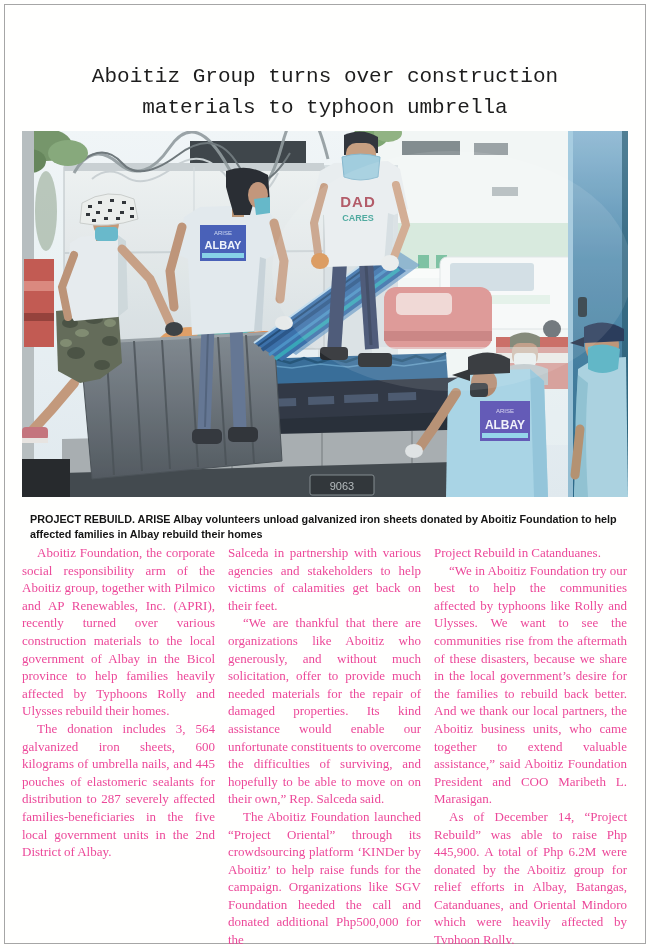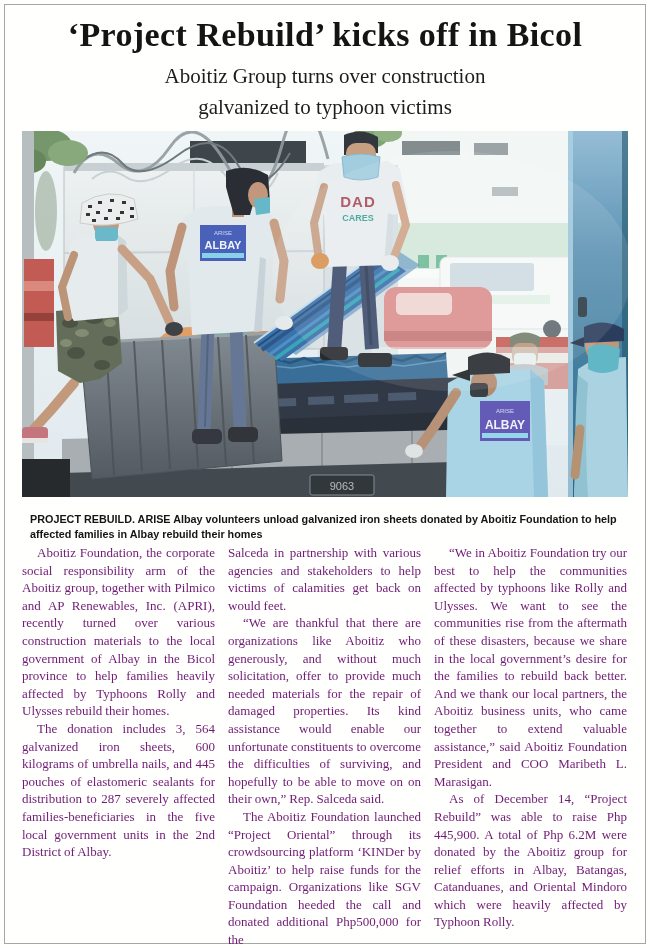--- a/index.html
+++ b/index.html
@@ -11,53 +11,52 @@
     position:absolute; left:4px; top:4px; right:4px; bottom:4px;
     border:1px solid #a6a6a6; pointer-events:none;
   }
   .headline {
     position:absolute; top:16px; left:10px; width:630px; margin:0;
     text-align:center; font-size:34px; font-weight:bold; color:#141414;
     letter-spacing:0.4px; font-family:"Liberation Serif", serif;
   }
   .subhead {
     position:absolute; top:61px; left:10px; width:630px; text-align:center;
-    font-size:21px; color:#1d1d1d; line-height:31px;
+    font-size:21px; color:#1d1d1d; line-height:31px;font-family:Liberation Mono, monospace;
   }
   .photo {
     position:absolute; left:22px; top:131px; width:606px; height:366px;
     background:#e4ebef; overflow:hidden;
   }
   .caption {
     position:absolute; left:22px; top:504px; width:604px; margin:8px;
     font-family:"Liberation Sans", sans-serif; font-size:10.8px; font-weight:bold;
     color:#151515; line-height:15px;
   }
   .columns {
     position:absolute; left:22px; top:544px; width:606px; height:400px;
     display:flex; gap:13px; overflow:hidden;
   }
   .col { width:193px; }
   .para {
     margin:0; font-size:13px; line-height:17.6px; text-align:justify;
-    color:#701a75; word-spacing:-0.2px;
+    color:#ec4899; word-spacing:-0.2px;
   }
   .para.indent { text-indent:15px; }
 </style>
 </head>
 <body>
 
 <div class="page">
   <div class="frame"></div>
 
-  <h1 class="headline">‘Project Rebuild’ kicks off in Bicol</h1>
 
   <div class="subhead">
     <div>Aboitiz Group turns over construction</div>
-    <div>galvanized to typhoon victims</div>
+    <div>materials to typhoon umbrella</div>
   </div>
 
   <div class="photo">
     <svg width="606" height="366" viewBox="0 0 606 366" xmlns="http://www.w3.org/2000/svg">
       <defs>
         <linearGradient id="sky" x1="0" y1="0" x2="0" y2="1">
           <stop offset="0" stop-color="#f1f6f8"></stop>
             <stop offset="1" stop-color="#e0e9ee"></stop>
         </linearGradient>
         <linearGradient id="pillar" x1="0" y1="0" x2="0" y2="1">
@@ -326,22 +325,23 @@
   </div>
 
   <p class="caption">PROJECT REBUILD. ARISE Albay volunteers unload galvanized iron sheets donated by Aboitiz Foundation to help affected families in Albay rebuild their homes</p>
 
   <div class="columns">
     <div class="col">
       <p class="para indent">Aboitiz Foundation, the corporate social responsibility arm of the Aboitiz group, together with Pilmico and AP Renewables, Inc. (APRI), recently turned over various construction materials to the local government of Albay in the Bicol province to help families heavily affected by Typhoons Rolly and Ulysses rebuild their homes.</p>
       <p class="para indent">The donation includes 3, 564 galvanized iron sheets, 600 kilograms of umbrella nails, and 445 pouches of elastomeric sealants for distribution to 287 severely affected families-beneficiaries in the five local government units in the 2nd District of Albay.</p>
     </div>
     <div class="col">
-      <p class="para">Salceda in partnership with various agencies and stakeholders to help victims of calamities get back on would feet.</p>
+      <p class="para">Salceda in partnership with various agencies and stakeholders to help victims of calamities get back on their feet.</p>
       <p class="para indent">“We are thankful that there are organizations like Aboitiz who generously, and without much solicitation, offer to provide much needed materials for the repair of damaged properties. Its kind assistance would enable our unfortunate constituents to overcome the difficulties of surviving, and hopefully to be able to move on on their own,” Rep. Salceda said.</p>
       <p class="para indent">The Aboitiz Foundation launched “Project Oriental” through its crowdsourcing platform ‘KINDer by Aboitiz’ to help raise funds for the campaign. Organizations like SGV Foundation heeded the call and donated additional Php500,000 for the</p>
     </div>
     <div class="col">
+      <p class="para">Project Rebuild in Catanduanes.</p>
       <p class="para indent">“We in Aboitiz Foundation try our best to help the communities affected by typhoons like Rolly and Ulysses. We want to see the communities rise from the aftermath of these disasters, because we share in the local government’s desire for the families to rebuild back better. And we thank our local partners, the Aboitiz business units, who came together to extend valuable assistance,” said Aboitiz Foundation President and COO Maribeth L. Marasigan.</p>
       <p class="para indent">As of December 14, “Project Rebuild” was able to raise Php 445,900. A total of Php 6.2M were donated by the Aboitiz group for relief efforts in Albay, Batangas, Catanduanes, and Oriental Mindoro which were heavily affected by Typhoon Rolly.</p>
     </div>
   </div>
 </div>
 
 </body></html>

